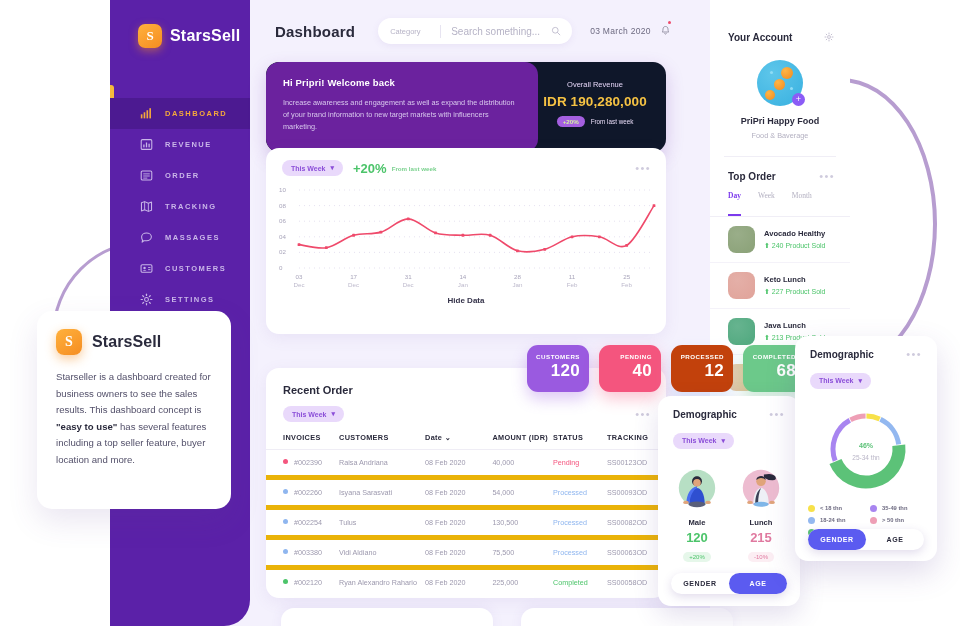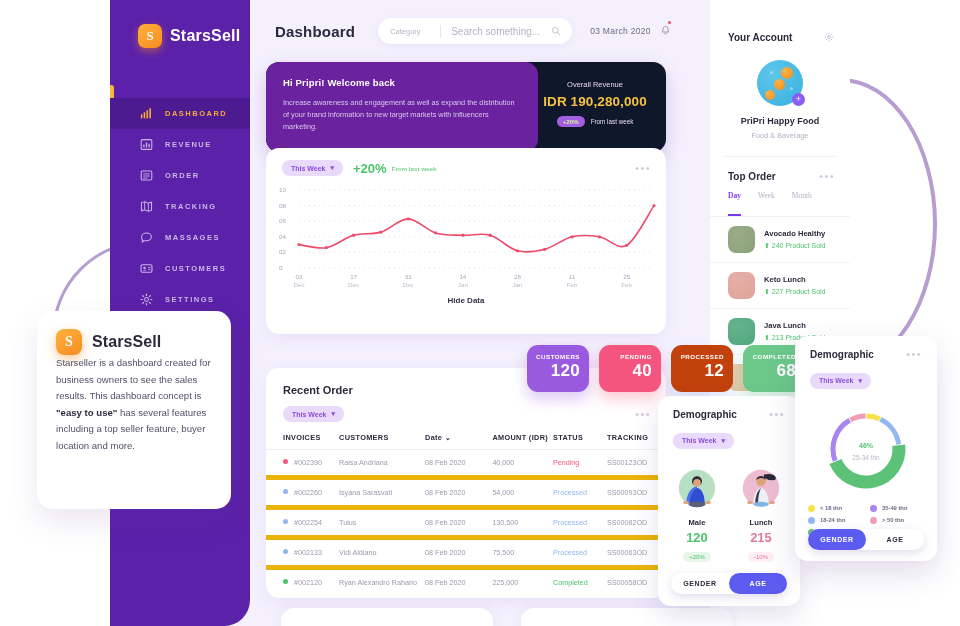--- a/index.html
+++ b/index.html
@@ -227,21 +227,21 @@
     z-index: 30; padding: 18px 17px 0 19px;
   }
   #info-head { display: flex; align-items: center; gap: 10px; }
   #info-logo {
     width: 26px; height: 26px; border-radius: 8px;
     background: linear-gradient(145deg,#ffb13d,#f58d21); color: #fff;
     font-size: 14px; font-weight: bold; display: flex; align-items: center; justify-content: center;
     box-shadow: 0 4px 11px rgba(245,141,33,.45); font-family: "Liberation Serif", serif;
   }
   #info-name { font-size: 16px; font-weight: bold; color: #2a2a3c; letter-spacing: .1px; }
-  #info-body { font-size: 9.6px; line-height: 1.72; color: #53506a; }
+  #info-body { margin-top: 14px; font-size: 9.6px; line-height: 1.72; color: #53506a; }
   #info-body b { color: #2a2a3c; }
 
   
   .bot-card { position: absolute; top: 608px; height: 30px; background: #fff; border-radius: 13px 13px 0 0; box-shadow: 0 -2px 12px rgba(120,90,180,.07); }
   #bot-1 { left: 281px; width: 212px; }
   #bot-2 { left: 521px; width: 212px; }
 </style>
 </head>
 <body>
 
@@ -499,21 +499,21 @@
               </tr>
               <tr>
                 <td class="c-inv"><span class="dot" style="background: rgb(143, 182, 239);"></span><span class="inv">#002254</span></td>
                 <td class="c-cus">Tulus</td>
                 <td class="c-dat">08 Feb 2020</td>
                 <td class="c-amt">130,500</td>
                 <td class="c-sta st-processed">Processed</td>
                 <td class="c-trk">SS00082OD</td>
               </tr>
               <tr>
-                <td class="c-inv"><span class="dot" style="background: rgb(143, 182, 239);"></span><span class="inv">#002133</span></td>
+                <td class="c-inv"><span class="dot" style="background: rgb(143, 182, 239);"></span><span class="inv">#003380</span></td>
                 <td class="c-cus">Vidi Aldiano</td>
                 <td class="c-dat">08 Feb 2020</td>
                 <td class="c-amt">75,500</td>
                 <td class="c-sta st-processed">Processed</td>
                 <td class="c-trk">SS00063OD</td>
               </tr>
               <tr>
                 <td class="c-inv"><span class="dot" style="background: rgb(76, 196, 106);"></span><span class="inv">#002120</span></td>
                 <td class="c-cus">Ryan Alexandro Rahario</td>
                 <td class="c-dat">08 Feb 2020</td>

